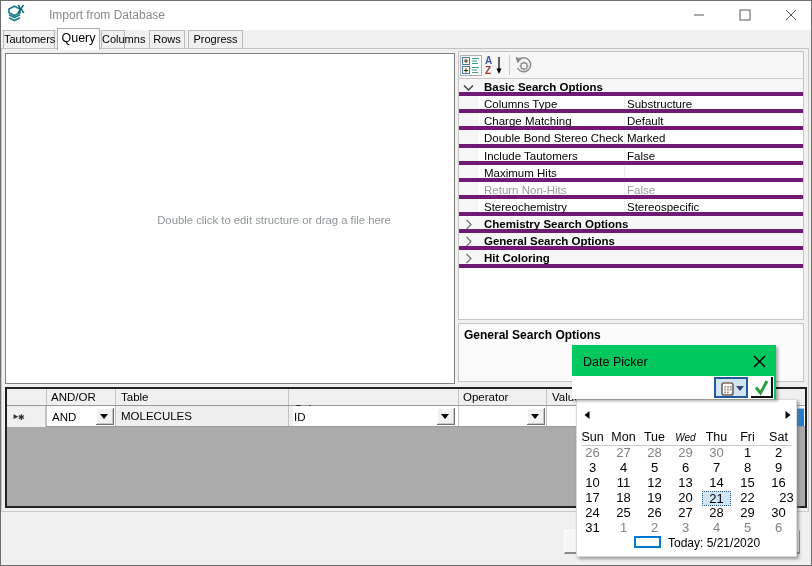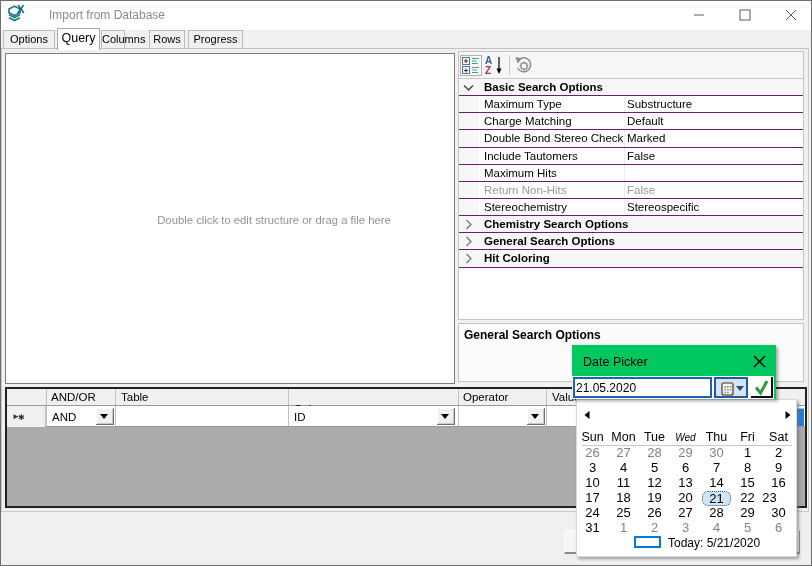--- a/index.html
+++ b/index.html
@@ -10,21 +10,21 @@
   
   .tab{top:30px;height:18px;background:#f0f0f0;border:1px solid #bcbcbc;border-bottom:none;box-sizing:border-box;text-align:center;font-size:11px;line-height:17px;z-index:2;}
   #page{left:1px;top:48px;width:808px;height:464px;background:#f0f0f0;border:1px solid #c9c9c9;border-top:1px solid #c2c2c2;box-sizing:border-box;z-index:1;}
   #tabQ{left:57px;top:28px;width:43px;height:22px;background:#fff;border:1px solid #ababab;border-bottom:none;box-sizing:border-box;text-align:center;font-size:12.5px;line-height:19px;z-index:3;}
   
   #struct{left:5px;top:53px;width:450px;height:331px;background:#fff;border:1px solid #7f7f7f;box-sizing:border-box;z-index:2;}
   #hint{left:0;top:160px;width:450px;text-align:center;color:#8f9598;font-size:11.3px;margin-left:43px;}
   
   #pgrid{left:458px;top:51px;width:346px;height:269px;background:#fff;border:1px solid #c5c5c5;box-sizing:border-box;z-index:2;}
   #pgtool{left:0;top:0;width:344px;height:26px;background:#f6f6f6;border-bottom:1px solid #c9c9c9;}
-  .pgrow{left:0;width:344px;height:17.14px;border-bottom:1px solid #701a75;box-sizing:border-box;font-size:11.5px;}
+  .pgrow{left:0;width:344px;height:17.14px;border-bottom:4px solid #701a75;box-sizing:border-box;font-size:11.5px;}
   .pgcat{background:#f7f7f7;font-weight:bold;}
   .pgname{position:absolute;left:25px;top:2px;white-space:nowrap;}
   .pgval{position:absolute;left:168px;top:2px;white-space:nowrap;}
   .pgdiv{position:absolute;left:165px;top:0;width:1px;height:100%;background:#e9eef5;}
   .indent{position:absolute;left:0;top:0;width:19px;height:100%;background:#f7f7f7;border-right:1px solid #eff3f8;box-sizing:border-box;}
   
   #desc{left:458px;top:323px;width:346px;height:59px;background:#fbfbfb;border:1px solid #c5c5c5;box-sizing:border-box;z-index:2;}
   
   #qgrid{left:5px;top:387px;width:802px;height:121px;background:#ababab;border:2px solid #222;box-sizing:border-box;z-index:2;}
   #qhead{left:0;top:0;width:798px;height:16px;background:#f0f0f0;border-bottom:1px solid #9a9a9a;}
@@ -61,21 +61,21 @@
 
 <svg class="abs" style="left:676px;top:0" width="135" height="30" viewBox="0 0 135 30">
   <line x1="18" y1="15" x2="28" y2="15" stroke="#5a5a5a" stroke-width="1"></line>
   <rect x="64" y="10" width="10" height="10" fill="none" stroke="#5a5a5a" stroke-width="1"></rect>
   <line x1="110" y1="10" x2="120" y2="20" stroke="#5a5a5a" stroke-width="1"></line>
   <line x1="120" y1="10" x2="110" y2="20" stroke="#5a5a5a" stroke-width="1"></line>
 </svg>
 
 <div id="page" class="abs"></div>
 
-<div class="tab abs" style="left:3px;width:52px;">Options</div>
+<div class="tab abs" style="left:3px;width:52px;">Tautomers</div>
 <div id="tabQ" class="abs">Query</div>
 <div class="tab abs" style="left:101px;width:24px;">Columns</div>
 <div class="tab abs" style="left:149px;width:36px;">Rows</div>
 <div class="tab abs" style="left:188px;width:55px;">Progress</div>
 
 <div id="struct" class="abs">
     <div id="hint" class="abs">Double click to edit structure or drag a file here</div>
   </div>
 
 <div id="pgrid" class="abs">
@@ -121,21 +121,21 @@
   <div id="pgbody">
       <div class="pgrow abs pgcat" style="top:27.00px;">
         <svg style="position:absolute;left:4px;top:5px" width="11" height="8" viewBox="0 0 11 8">
           <path d="M1 1.5 L5.5 6 L10 1.5" fill="none" stroke="#444" stroke-width="1.5"></path>
         </svg>
         <div class="pgname" style="font-weight:bold">Basic Search Options</div>
       </div>
       <div class="pgrow abs" style="top:44.14px;">
         <div class="indent"></div>
         <div class="pgdiv"></div>
-        <div class="pgname" style="color:#000">Maximum Type</div>
+        <div class="pgname" style="color:#000">Columns Type</div>
         <div class="pgval" style="color:#000">Substructure</div>
       </div>
       <div class="pgrow abs" style="top:61.28px;">
         <div class="indent"></div>
         <div class="pgdiv"></div>
         <div class="pgname" style="color:#000">Charge Matching</div>
         <div class="pgval" style="color:#000">Default</div>
       </div>
       <div class="pgrow abs" style="top:78.42px;">
         <div class="indent"></div>
@@ -205,20 +205,21 @@
     <div class="qv" style="left:451px;"></div>
     <div class="qv" style="left:539px;"></div>
   </div>
   <div id="qrow" class="abs">
     <div class="abs" style="left:0;top:0;width:39px;height:21px;background:#f0f0f0;border-right:1px solid #c3c3c3;box-sizing:border-box;">
         <span style="position:absolute;left:5px;top:6px;font-size:8px;color:#333;">►</span>
         <span style="position:absolute;left:11px;top:7px;font-size:8px;color:#333;">✱</span>
       </div>
     <div class="abs" style="left:45px;top:5px;font-size:11.5px;">AND</div>
     <div class="combo-btn" style="left:89px;"></div>
+    <div class="abs" style="left:109px;top:0;width:172px;height:20px;background:#efefef;padding-left:5px;line-height:20px;font-size:11.5px;">MOLECULES</div>
     <div class="abs" style="left:287px;top:5px;font-size:11.5px;">ID</div>
     <div class="combo-btn" style="left:430px;"></div>
     <div class="combo-btn" style="left:520px;"></div>
     <div class="abs" style="left:782px;top:2px;width:15px;height:17px;background:#1f7fd7;border-top:1px solid #9cc7ea;"></div>
     <div class="qcv" style="left:39px;"></div>
     <div class="qcv" style="left:108px;"></div>
     <div class="qcv" style="left:281px;"></div>
     <div class="qcv" style="left:451px;"></div>
     <div class="qcv" style="left:539px;"></div>
   </div>
@@ -263,23 +264,23 @@
       <div class="ccell abs" style="left:31px;top:75px;">11</div>
       <div class="ccell abs" style="left:62px;top:75px;">12</div>
       <div class="ccell abs" style="left:93px;top:75px;">13</div>
       <div class="ccell abs" style="left:124px;top:75px;">14</div>
       <div class="ccell abs" style="left:155px;top:75px;">15</div>
       <div class="ccell abs" style="left:186px;top:75px;">16</div>
       <div class="ccell abs" style="left:0px;top:90px;">17</div>
       <div class="ccell abs" style="left:31px;top:90px;">18</div>
       <div class="ccell abs" style="left:62px;top:90px;">19</div>
       <div class="ccell abs" style="left:93px;top:90px;">20</div>
-      <div class="ccell abs" style="left:124px;top:90px;background:#d0e6f8;outline:1px dotted #2b5d84;outline-offset:-1px;width:29px;height:15px;left:125px;top:91px;border-radius:6px;">21</div>
+      <div class="ccell abs" style="left:124px;top:90px;background:#d0e6f8;outline:1px dotted #2b5d84;outline-offset:-1px;width:29px;height:15px;left:125px;top:91px;">21</div>
       <div class="ccell abs" style="left:155px;top:90px;">22</div>
-      <div class="ccell abs" style="left:177px;top:90px;">23</div>
+      <div class="ccell abs" style="left:194px;top:90px;">23</div>
       <div class="ccell abs" style="left:0px;top:105px;">24</div>
       <div class="ccell abs" style="left:31px;top:105px;">25</div>
       <div class="ccell abs" style="left:62px;top:105px;">26</div>
       <div class="ccell abs" style="left:93px;top:105px;">27</div>
       <div class="ccell abs" style="left:124px;top:105px;">28</div>
       <div class="ccell abs" style="left:155px;top:105px;">29</div>
       <div class="ccell abs" style="left:186px;top:105px;">30</div>
       <div class="ccell abs" style="left:0px;top:120px;">31</div>
       <div class="ccell abs cgray" style="left:31px;top:120px;">1</div>
       <div class="ccell abs cgray" style="left:62px;top:120px;">2</div>
@@ -293,23 +294,20 @@
 </div>
 
 <div id="dpwin" class="abs">
   <div id="dptitle" class="abs"></div>
   <div class="abs" style="left:11px;top:10px;font-size:12.5px;color:#000;">Date Picker</div>
   <svg class="abs" style="left:181px;top:10px" width="13" height="13" viewBox="0 0 13 13">
     <line x1="1" y1="1" x2="12" y2="12" stroke="#000" stroke-width="1.4"></line>
     <line x1="12" y1="1" x2="1" y2="12" stroke="#000" stroke-width="1.4"></line>
   </svg>
   <div class="abs" style="left:202px;top:31px;width:2px;height:23px;background:#00c85f;"></div>
-  <div id="dpfield" class="abs">
-    <div class="abs" style="left:1px;top:2px;font-size:12px;">21.05.2020</div>
-  </div>
   <div id="dpdrop" class="abs">
     <svg class="abs" style="left:5px;top:3px" width="14" height="14" viewBox="0 0 14 14">
       <rect x="1" y="1" width="11" height="12" rx="2" fill="#fff" stroke="#7a6a5e" stroke-width="1.7"></rect>
       <g fill="#9a9a9a">
           <rect x="3.2" y="4" width="1.8" height="1.8"></rect>
           <rect x="6" y="4" width="1.8" height="1.8"></rect>
           <rect x="8.8" y="4" width="1.8" height="1.8"></rect>
           <rect x="3.2" y="6.8" width="1.8" height="1.8"></rect>
           <rect x="6" y="6.8" width="1.8" height="1.8"></rect>
           <rect x="8.8" y="6.8" width="1.8" height="1.8"></rect>

